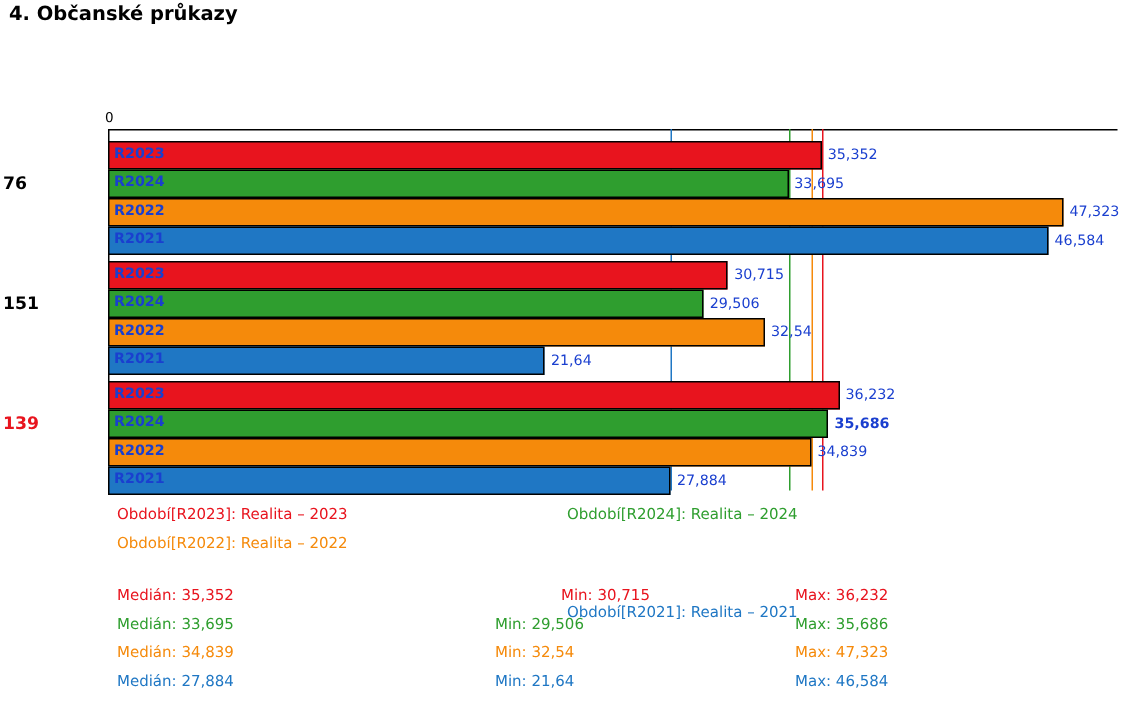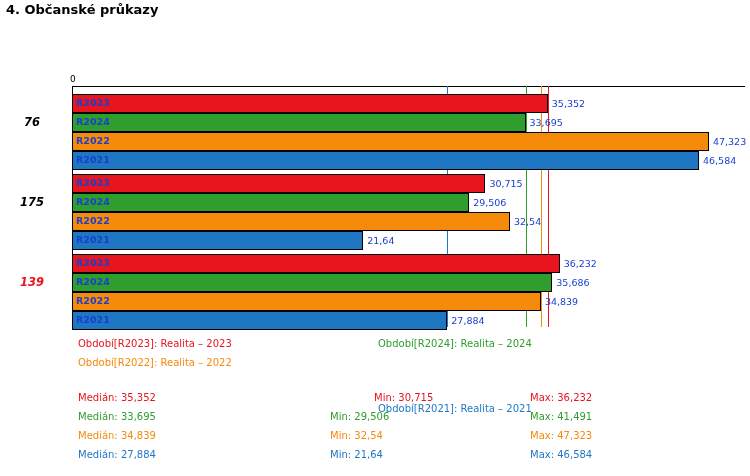--- a/index.html
+++ b/index.html
@@ -86,24 +86,23 @@
   
   .group {
     position: absolute;
     left: 0;
     width: 673px;
   }
   .grp-label {
     position: absolute;
     font-size: 11.5px;
     font-weight: bold;
-    text-align: center;
+    text-align: left;
     width: 60px;
     left: -70px;
-    font-style: italic;
   }
   .row {
     position: absolute;
     left: 0;
     height: 19px;
     padding-left: 39px;
   }
   .bar {
     position: absolute;
     left: 0;
@@ -187,21 +186,21 @@
           <div class="bar-label">R2022</div>
           <div class="val-label" style="left: 640.968px; text-align: right;">47,323</div>
         </div>
         <div class="row" style="top: 57px; width: 673px;">
           <div class="bar" style="width: 627.021px; background: rgb(31, 119, 196);"></div>
           <div class="bar-label">R2021</div>
           <div class="val-label" style="left: 631.021px;">46,584</div>
         </div>
       </div>
       <div class="group" style="top: 88px; height: 76px;">
-        <div class="grp-label" style="top: 21px;">175</div>
+        <div class="grp-label" style="top: 21px;">151</div>
         <div class="row" style="top: 0px; width: 673px;">
           <div class="bar" style="width: 413.424px; background: rgb(232, 20, 30);"></div>
           <div class="bar-label">R2023</div>
           <div class="val-label" style="left: 417.424px;">30,715</div>
         </div>
         <div class="row" style="top: 19px; width: 673px;">
           <div class="bar" style="width: 397.151px; background: rgb(47, 158, 47);"></div>
           <div class="bar-label">R2024</div>
           <div class="val-label" style="left: 401.151px;">29,506</div>
         </div>
@@ -219,21 +218,21 @@
       <div class="group" style="top: 168px; height: 76px;">
         <div class="grp-label" style="top: 21px; color: rgb(232, 20, 30);">139</div>
         <div class="row" style="top: 0px; width: 673px;">
           <div class="bar" style="width: 487.683px; background: rgb(232, 20, 30);"></div>
           <div class="bar-label">R2023</div>
           <div class="val-label" style="left: 491.683px;">36,232</div>
         </div>
         <div class="row" style="top: 19px; width: 673px;">
           <div class="bar" style="width: 480.334px; background: rgb(47, 158, 47);"></div>
           <div class="bar-label">R2024</div>
-          <div class="val-label" style="left: 484.334px;">35,686</div>
+          <div class="val-label" style="left: 484.334px; font-weight: bold;">35,686</div>
         </div>
         <div class="row" style="top: 38px; width: 673px;">
           <div class="bar" style="width: 468.933px; background: rgb(245, 138, 11);"></div>
           <div class="bar-label">R2022</div>
           <div class="val-label" style="left: 472.933px;">34,839</div>
         </div>
         <div class="row" style="top: 57px; width: 673px;">
           <div class="bar" style="width: 375.319px; background: rgb(31, 119, 196);"></div>
           <div class="bar-label">R2021</div>
           <div class="val-label" style="left: 379.319px;">27,884</div>
@@ -246,21 +245,21 @@
       <div class="leg-item" style="left: 378px; top: 0px; color: rgb(47, 158, 47);">Období[R2024]: Realita – 2024</div>
       <div class="leg-item" style="left: 78px; top: 19px; color: rgb(245, 138, 11);">Období[R2022]: Realita – 2022</div>
       <div class="leg-item" style="left: 378px; top: 19px; color: rgb(31, 119, 196); margin-top: 46px;">Období[R2021]: Realita – 2021</div>
     </div>
   <div class="stats" id="stats">
       <div class="stat" style="left: 78px; top: 0px; color: rgb(232, 20, 30);">Medián: 35,352</div>
       <div class="stat" style="left: 330px; top: 0px; color: rgb(232, 20, 30); margin-left: 44px;">Min: 30,715</div>
       <div class="stat" style="left: 530px; top: 0px; color: rgb(232, 20, 30);">Max: 36,232</div>
       <div class="stat" style="left: 78px; top: 19px; color: rgb(47, 158, 47);">Medián: 33,695</div>
       <div class="stat" style="left: 330px; top: 19px; color: rgb(47, 158, 47);">Min: 29,506</div>
-      <div class="stat" style="left: 530px; top: 19px; color: rgb(47, 158, 47);">Max: 41,491</div>
+      <div class="stat" style="left: 530px; top: 19px; color: rgb(47, 158, 47);">Max: 35,686</div>
       <div class="stat" style="left: 78px; top: 38px; color: rgb(245, 138, 11);">Medián: 34,839</div>
       <div class="stat" style="left: 330px; top: 38px; color: rgb(245, 138, 11);">Min: 32,54</div>
       <div class="stat" style="left: 530px; top: 38px; color: rgb(245, 138, 11);">Max: 47,323</div>
       <div class="stat" style="left: 78px; top: 57px; color: rgb(31, 119, 196);">Medián: 27,884</div>
       <div class="stat" style="left: 330px; top: 57px; color: rgb(31, 119, 196);">Min: 21,64</div>
       <div class="stat" style="left: 530px; top: 57px; color: rgb(31, 119, 196);">Max: 46,584</div>
     </div>
 
 </div>
 

